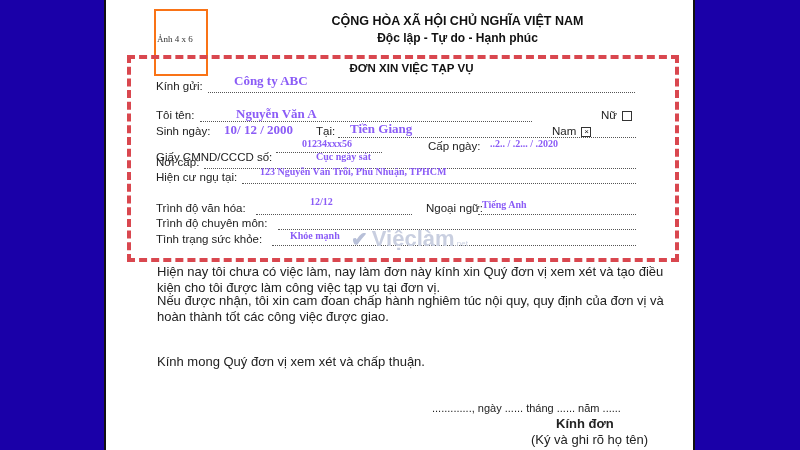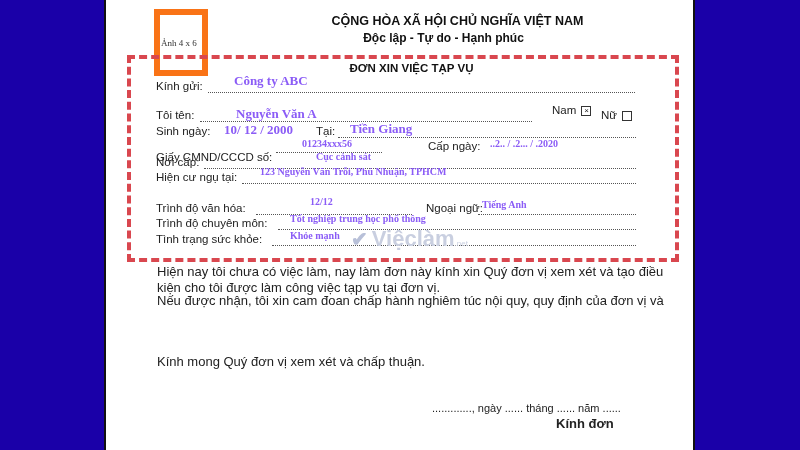--- a/index.html
+++ b/index.html
@@ -1,22 +1,22 @@
 <!DOCTYPE html>
 <html><head>
 <meta charset="utf-8">
 <style>
   html,body{margin:0;padding:0;}
   body{width:800px;height:450px;background:#1a00a8;position:relative;overflow:hidden;font-family:"Liberation Sans",sans-serif;}
   .page{position:absolute;left:104px;top:0;width:591px;height:450px;background:#fff;border-left:2px solid #111;border-right:2px solid #111;box-sizing:border-box;}
   .abs{position:absolute;white-space:nowrap;}
-  .photo{position:absolute;left:48px;top:9px;width:54px;height:67px;border:6px solid #f97316;box-sizing:border-box;font-family:"Liberation Serif",serif;font-size:9px;color:#333;}
+  .photo{position:absolute;left:48px;top:9px;width:54px;height:67px;border:2px solid #f97316;box-sizing:border-box;font-family:"Liberation Serif",serif;font-size:9px;color:#333;}
   .photo span{position:absolute;left:1px;top:23px;}
   .hdr1{left:0;width:591px;text-align:center;top:14px;font-weight:bold;font-size:12.5px;color:#111;padding-left:112px;box-sizing:border-box;}
-  .hdr2{left:2px;width:591px;text-align:center;top:31px;font-weight:bold;font-size:12px;color:#111;padding-left:80px;box-sizing:border-box;}
+  .hdr2{left:16px;width:591px;text-align:center;top:31px;font-weight:bold;font-size:12px;color:#111;padding-left:80px;box-sizing:border-box;}
   .dashbox{position:absolute;left:21px;top:55px;width:552px;height:207px;border:4px dashed #d9474f;box-sizing:border-box;}
   .title{left:0;width:591px;text-align:center;top:62px;font-weight:bold;font-size:11.5px;color:#111;padding-left:20px;box-sizing:border-box;}
   .lbl{font-size:11.5px;color:#222;}
   .dots{position:absolute;border-bottom:1px dotted #555;height:0;}
   .val{font-family:"Liberation Serif",serif;font-weight:bold;color:#8b5cf6;font-size:13px;}
   .val.sm{font-size:10px;}
   .para{font-size:13px;color:#222;line-height:16px;}
   .chk{display:inline-block;width:8px;height:8px;border:1px solid #333;vertical-align:middle;font-size:8px;line-height:8px;text-align:center;margin-left:2px;}
   .wm{left:245px;top:226px;font-size:22px;color:#c9cfe0;font-weight:bold;}
   .wm .tick{color:#b8c0d8;font-size:20px;margin-right:4px;}
@@ -35,60 +35,61 @@
   <div class="dashbox"></div>
   <div class="abs title">ĐƠN XIN VIỆC TẠP VỤ</div>
 
   <span class="abs lbl" style="left:50px;top:80px">Kính gửi:</span>
   <div class="dots" style="left:102px;top:92px;width:427px"></div>
   <span class="abs val" style="left:128px;top:73px">Công ty ABC</span>
 
   <span class="abs lbl" style="left:50px;top:109px">Tôi tên:</span>
   <div class="dots" style="left:94px;top:121px;width:332px"></div>
   <span class="abs val" style="left:130px;top:106px">Nguyễn Văn A</span>
-  <span class="abs lbl" style="left:446px;top:104px"><span>Nam</span> <span class="chk">×</span></span>
+  <span class="abs lbl" style="left:446px;top:125px"><span>Nam</span> <span class="chk">×</span></span>
   <span class="abs lbl" style="left:495px;top:109px"><span>Nữ</span> <span class="chk"></span></span>
 
   <span class="abs lbl" style="left:50px;top:125px">Sinh ngày:</span>
   <span class="abs val" style="left:118px;top:122px"><span>10</span>/ <span>12</span> / <span>2000</span></span>
   <span class="abs lbl" style="left:210px;top:125px">Tại:</span>
   <div class="dots" style="left:232px;top:137px;width:298px"></div>
   <span class="abs val" style="left:244px;top:121px">Tiền Giang</span>
 
   <span class="abs lbl" style="left:50px;top:151px">Giấy CMND/CCCD số:</span>
   <div class="dots" style="left:170px;top:152px;width:106px"></div>
   <span class="abs val sm" style="left:196px;top:138px">01234xxx56</span>
   <span class="abs lbl" style="left:322px;top:140px">Cấp ngày:</span>
   <span class="abs val sm" style="left:384px;top:138px">..<span>2</span>.. / .<span>2</span>... / .<span>2020</span></span>
 
   <span class="abs lbl" style="left:50px;top:156px">Nơi cấp:</span>
   <div class="dots" style="left:98px;top:168px;width:432px"></div>
-  <span class="abs val sm" style="left:210px;top:151px">Cục cảnh sát</span>
+  <span class="abs val sm" style="left:210px;top:151px">Cục ngày sát</span>
 
   <span class="abs lbl" style="left:50px;top:171px">Hiện cư ngụ tại:</span>
   <div class="dots" style="left:136px;top:183px;width:394px"></div>
   <span class="abs val sm" style="left:154px;top:166px">123 Nguyễn Văn Trỗi, Phú Nhuận, TPHCM</span>
 
   <span class="abs lbl" style="left:50px;top:202px">Trình độ văn hóa:</span>
   <div class="dots" style="left:150px;top:214px;width:156px"></div>
   <span class="abs val sm" style="left:204px;top:196px">12/12</span>
   <span class="abs lbl" style="left:320px;top:202px">Ngoại ngữ:</span>
   <div class="dots" style="left:372px;top:214px;width:158px"></div>
   <span class="abs val sm" style="left:376px;top:199px">Tiếng Anh</span>
 
   <span class="abs lbl" style="left:50px;top:217px">Trình độ chuyên môn:</span>
   <div class="dots" style="left:172px;top:229px;width:358px"></div>
-  <span class="abs val sm" style="left:184px;top:213px">Tốt nghiệp trung học phổ thông</span>
 
   <span class="abs lbl" style="left:50px;top:233px">Tình trạng sức khỏe:</span>
   <div class="dots" style="left:166px;top:245px;width:364px"></div>
   <span class="abs val sm" style="left:184px;top:230px">Khỏe mạnh</span>
 
   <div class="abs wm"><span class="tick">✔</span><span>Việclàm</span><span class="net">.net</span></div>
 
   <div class="abs para" style="left:51px;top:264px">Hiện nay tôi chưa có việc làm, nay làm đơn này kính xin Quý đơn vị xem xét và tạo điều</div>
   <div class="abs para" style="left:51px;top:293px">Nếu được nhận, tôi xin cam đoan chấp hành nghiêm túc nội quy, quy định của đơn vị và</div>
   <div class="abs para" style="left:51px;top:280px">kiện cho tôi được làm công việc tạp vụ tại đơn vị.</div>
+  <div class="abs para" style="left:51px;top:309px">hoàn thành tốt các công việc được giao.</div>
   <div class="abs para" style="left:51px;top:354px">Kính mong Quý đơn vị xem xét và chấp thuận.</div>
 
   <div class="abs para" style="left:326px;top:400px;font-size:11px">............., ngày ...... tháng ...... năm ......</div>
   <div class="abs para" style="left:450px;top:416px;font-weight:bold">Kính đơn</div>
+  <div class="abs para" style="left:425px;top:432px">(Ký và ghi rõ họ tên)</div>
 </div>
 
 </body></html>

